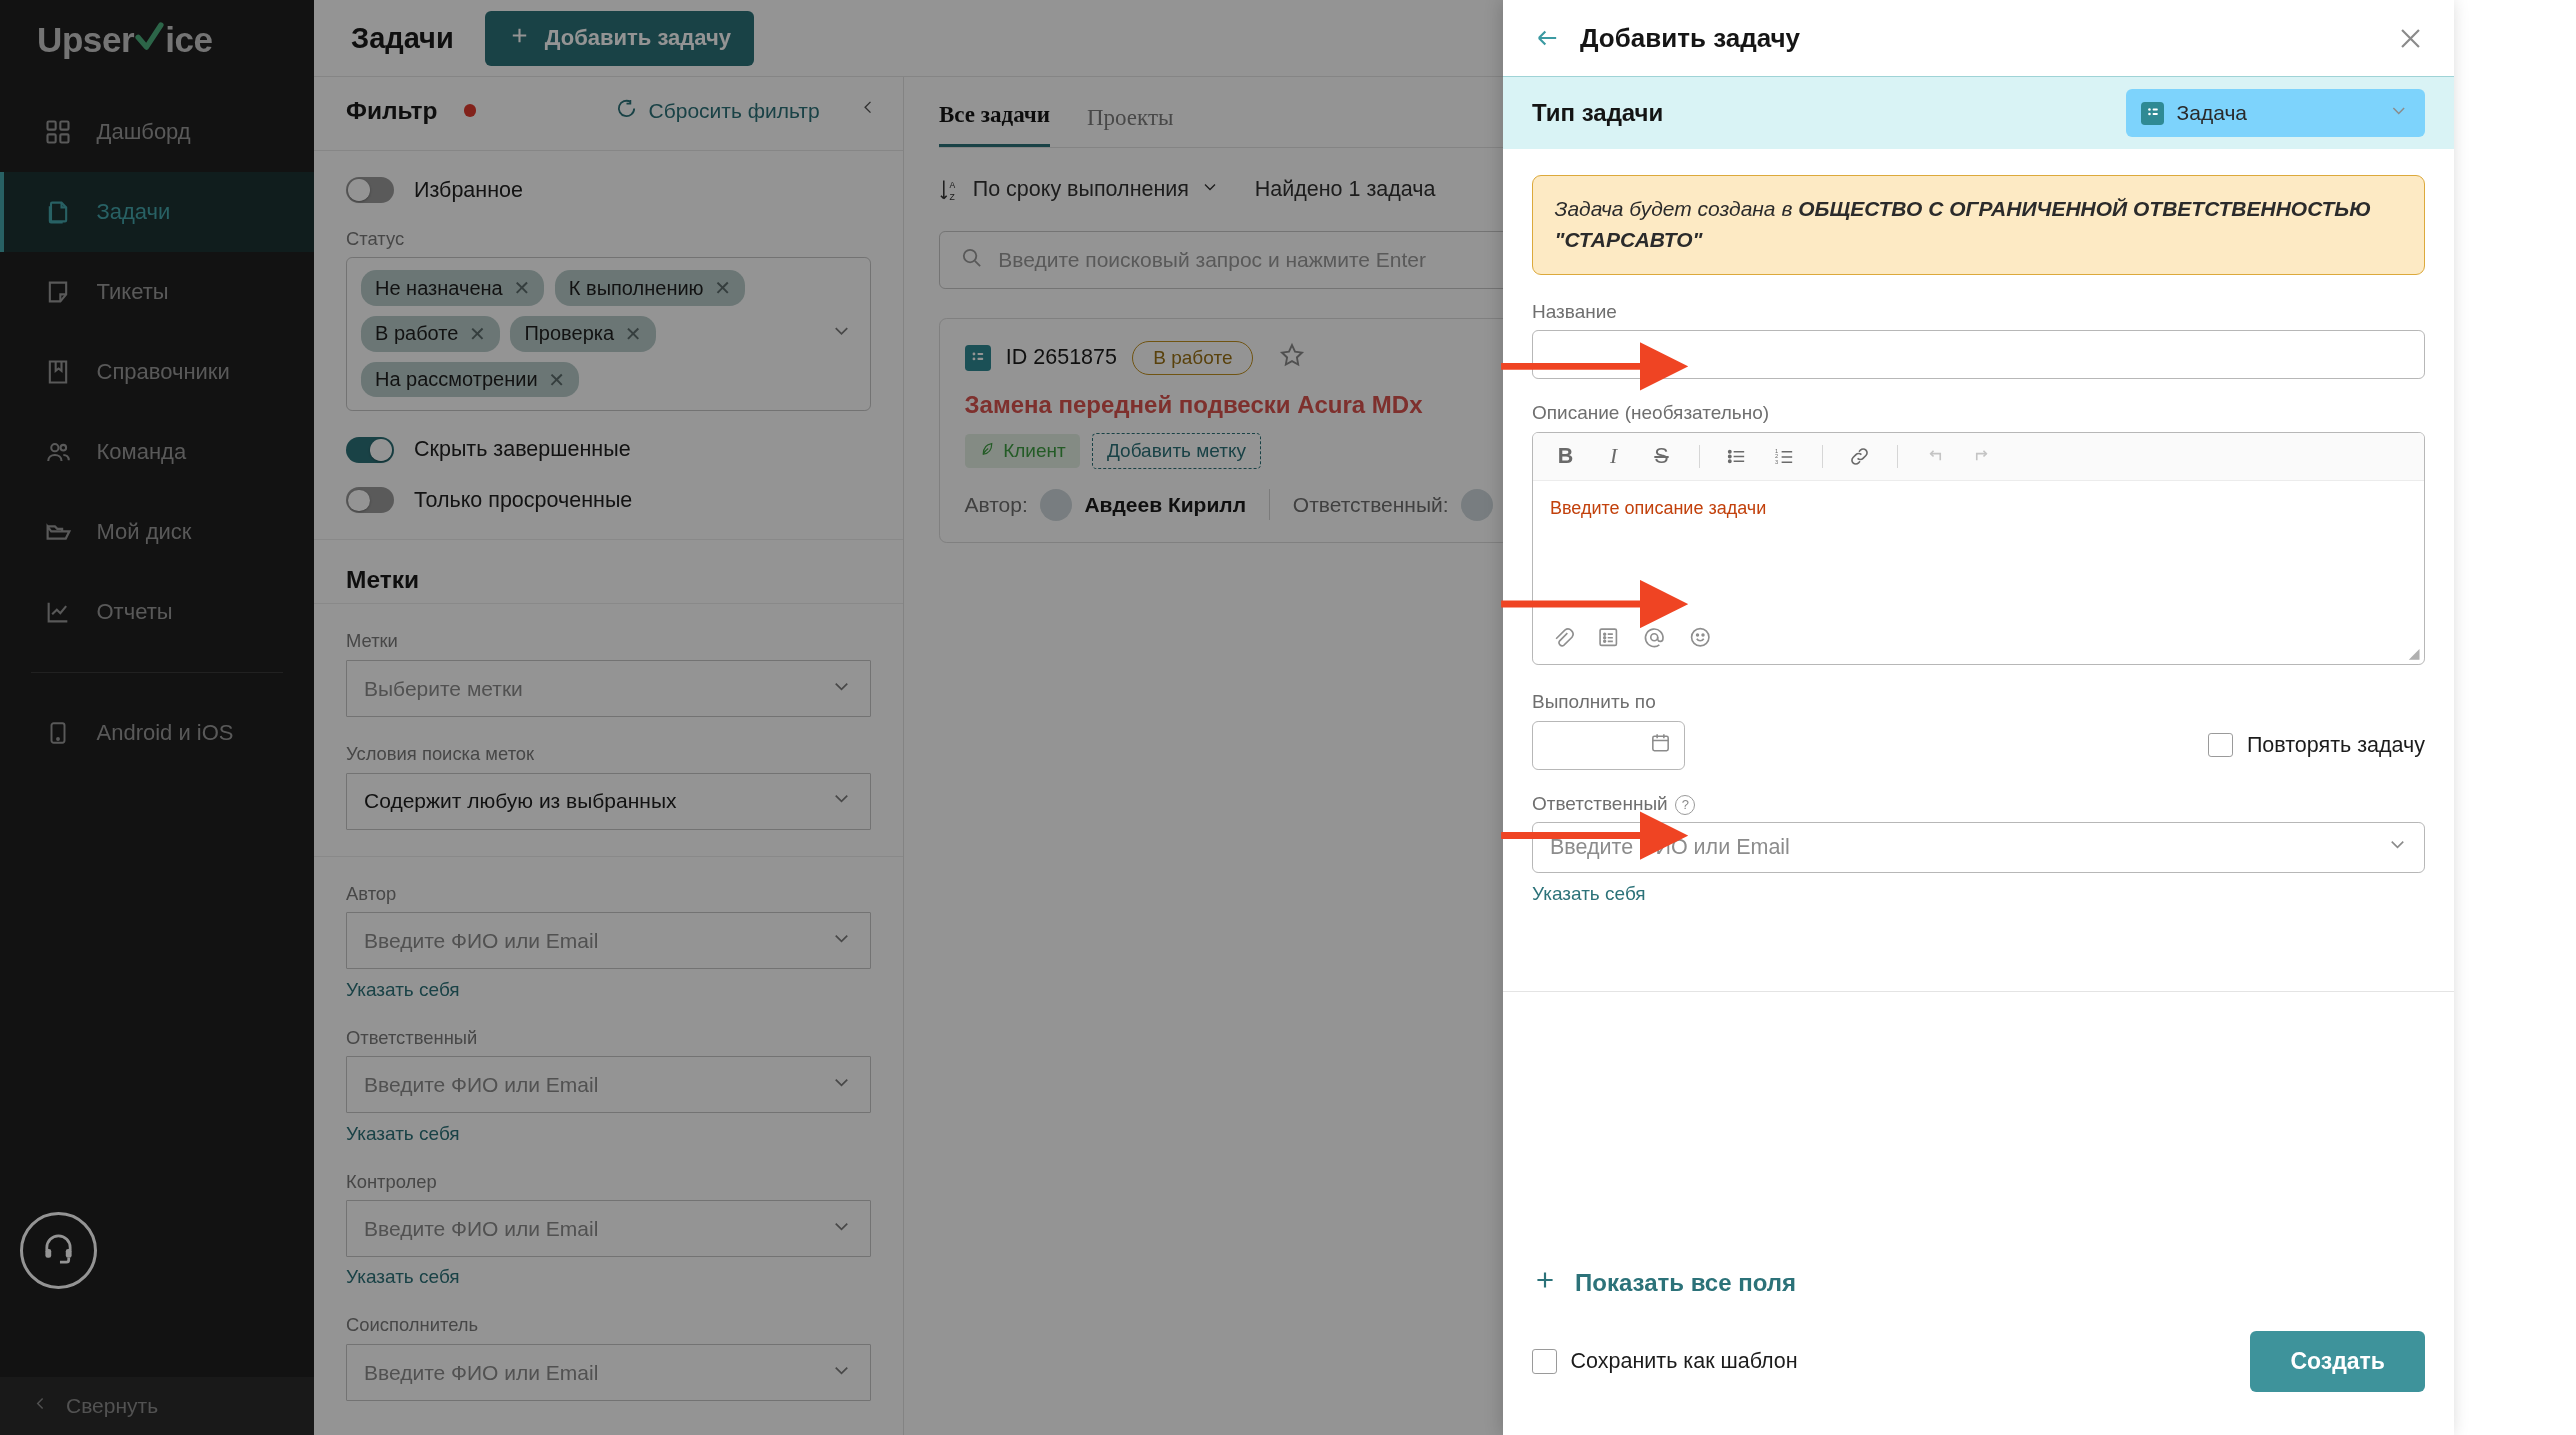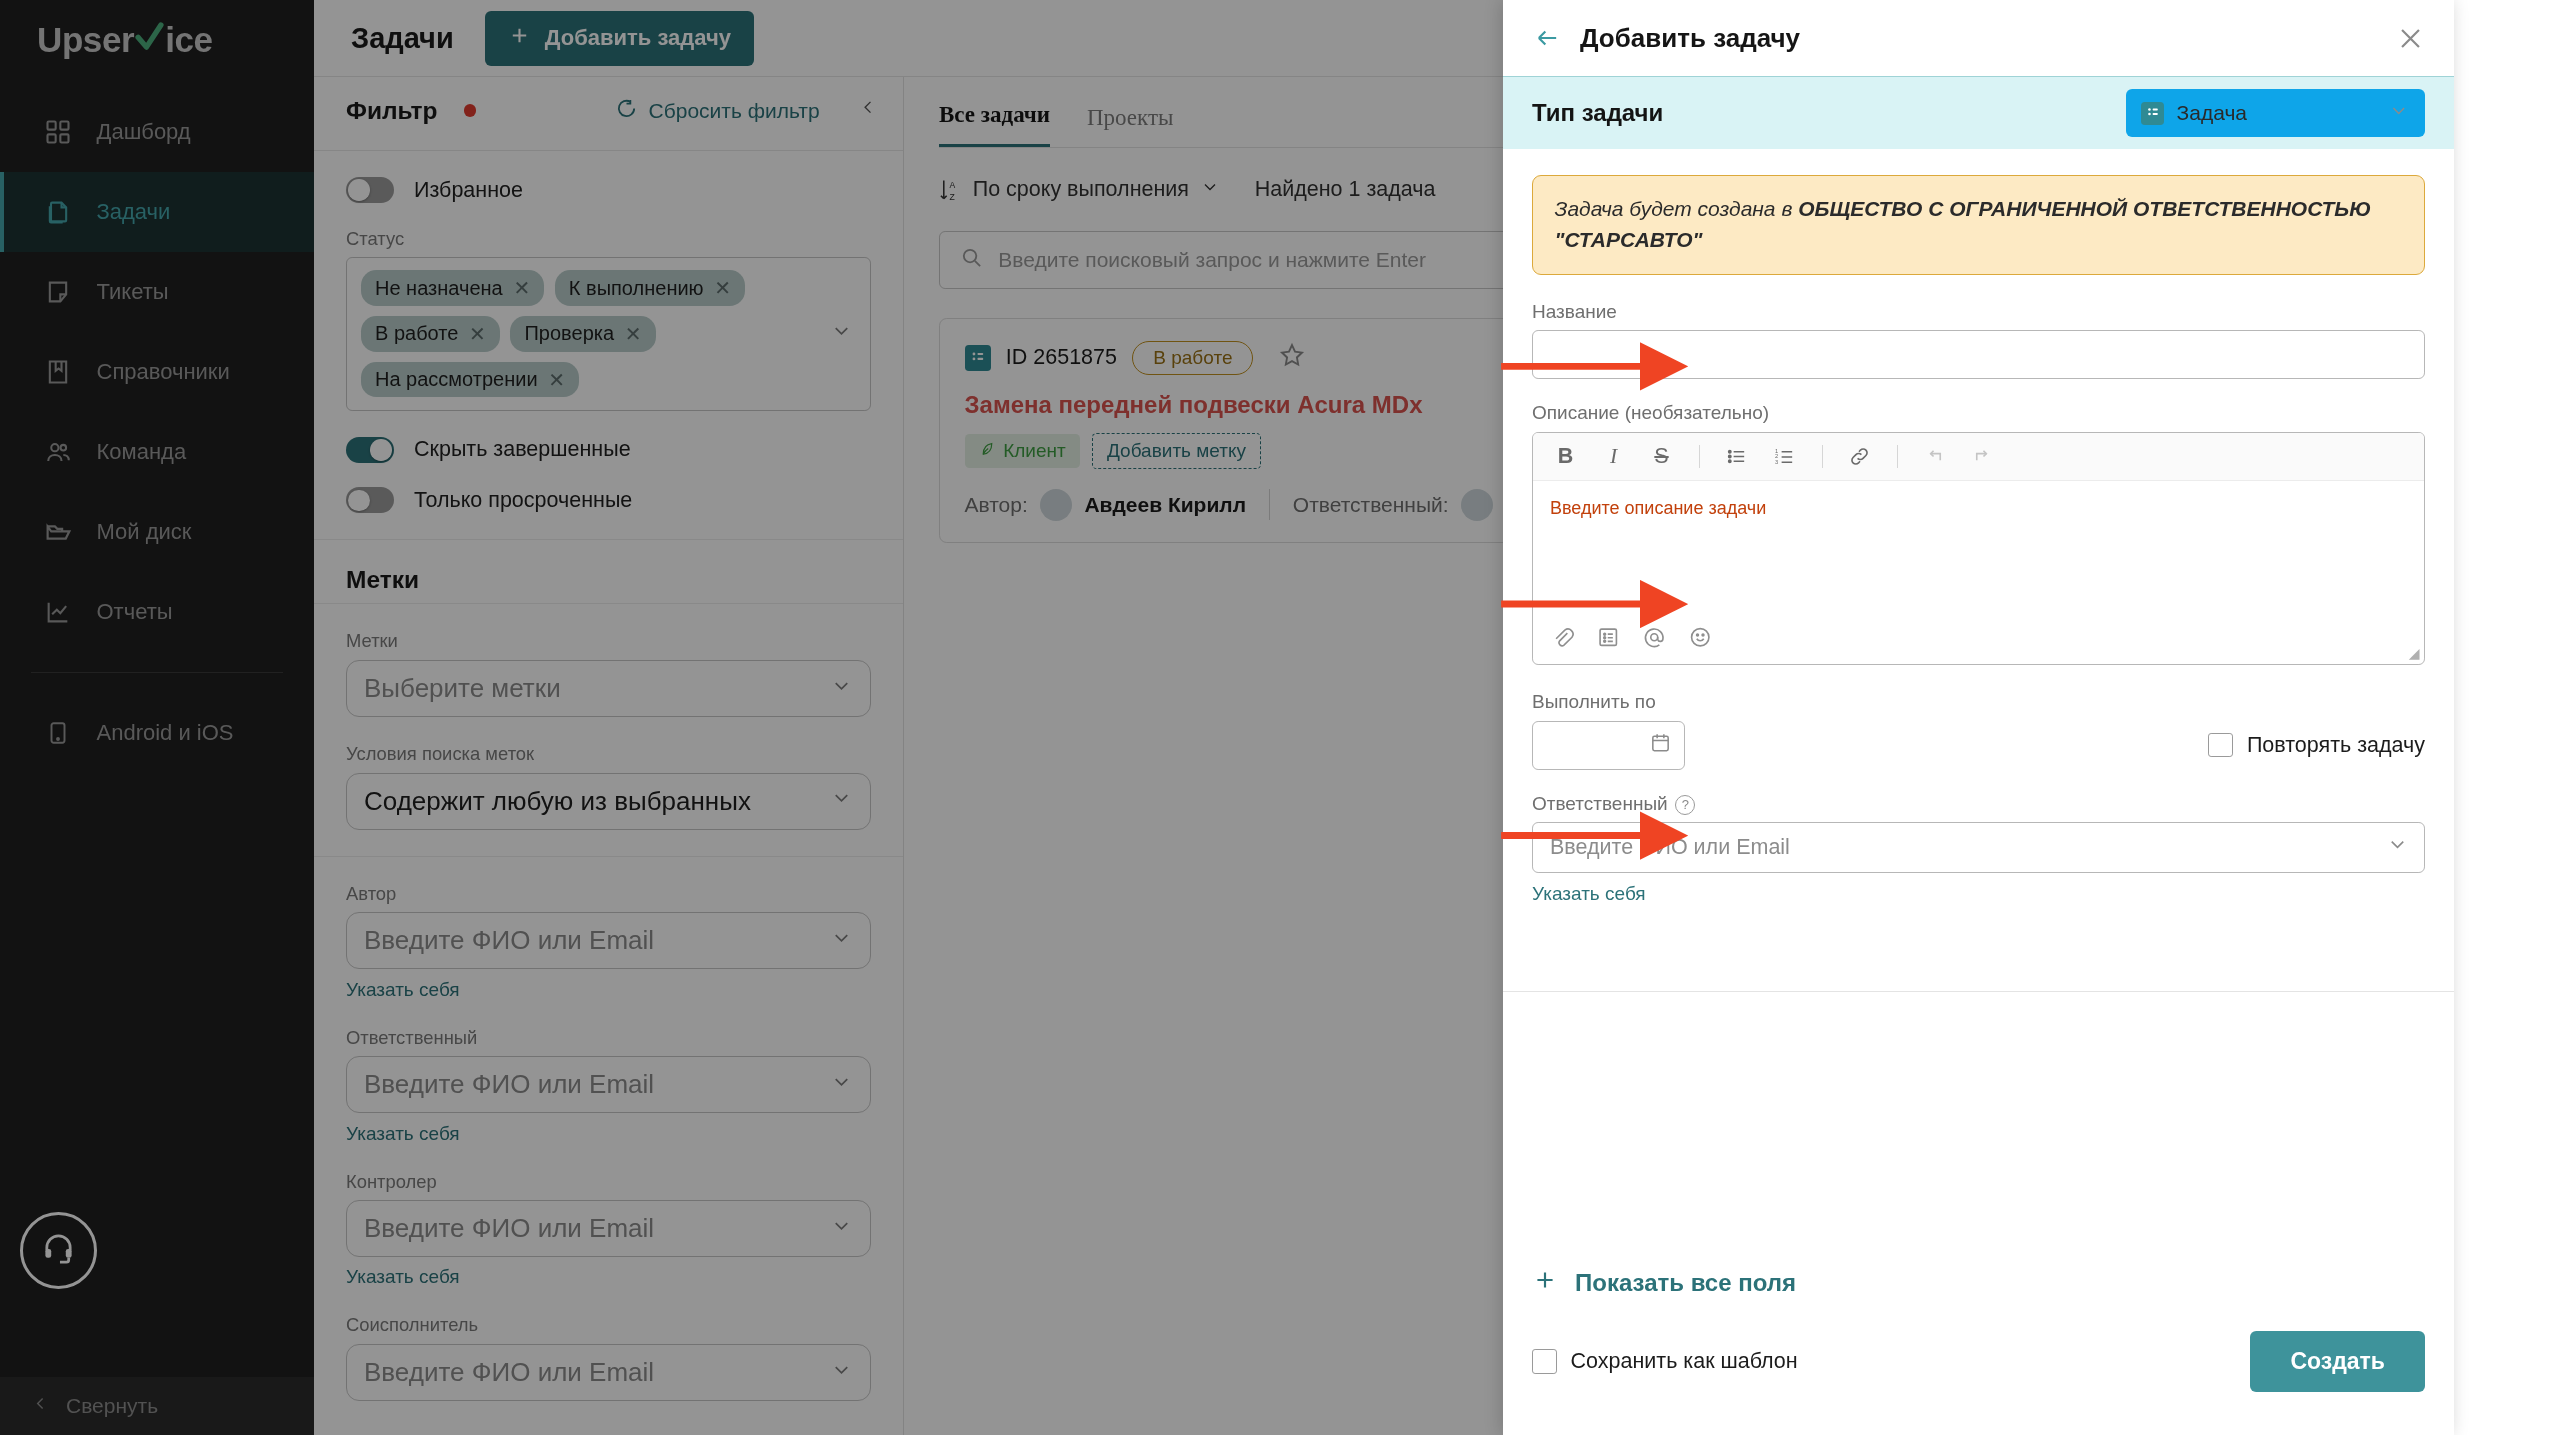--- a/index.html
+++ b/index.html
@@ -100,22 +100,22 @@
     display:flex; flex-wrap:wrap; gap:10.7px; position:relative; padding-right:54px; min-height:69px;
   }
   .chip{
     background:#b8ccca; border-radius:15.3px; padding:6.1px 14px; font-size:20px; color:#1f1f1f;
     display:flex; align-items:center; gap:10.7px;
   }
   .chip .x{ color:#5c6b6b; font-size:20px; cursor:pointer; line-height:1;}
   .chipbox .caret{ position:absolute; right:17px; top:50%; transform:translateY(-50%); color:#7d7d7d; }
 
   .select{
-    height:57px; border:0.8px solid #c7c7c7; border-radius:13px; display:flex; align-items:center;
-    padding:12px 17px; font-size:26px; color:#8c8c8c; position:relative; cursor:pointer; background:#fff;
+    height:57px; border:0.8px solid #c7c7c7; border-radius:1px; display:flex; align-items:center;
+    padding:12px 17px; font-size:21px; color:#8c8c8c; position:relative; cursor:pointer; background:#fff;
   }
   .select.filled{ color:#1f1f1f; }
   .select .caret{ position:absolute; right:17px; top:50%; transform:translateY(-50%); color:#7d7d7d; }
   .self-link{ color:#2c7279; font-size:19px; margin-top:9.2px; cursor:pointer; }
   .fgroup{ margin-bottom:26px; }
   .section-title{ font-size:24.5px; font-weight:700; color:#1b1b1b; }
 
   
   .list-col{ flex:1; background:#fff; padding:0 35px; min-width:0; }
   .tabs{ display:flex; gap:37px; height:71px; align-items:flex-end; border-bottom:0.8px solid #e4e4e4;}
@@ -164,21 +164,21 @@
   }
   .m-back{ color:#3b9aa2; font-size:28px; cursor:pointer; margin-right:17px; display:flex; }
   .m-title{ font-size:26px; font-weight:700; color:#151515; }
   .m-close{ margin-left:auto; color:#8b8b8b; cursor:pointer; display:flex; }
   .m-typebar{
     background:#d9f3f5; height:72px; display:flex; align-items:center;
     padding:0 29px; flex:none;
   }
   .m-typelabel{ font-size:24px; font-weight:700; color:#141414; }
   .m-typeselect{
-    margin-left:auto; width:299px; height:48px; background:#0ea5e9; border-radius:6.1px;
+    margin-left:auto; width:299px; height:48px; background:#7dd3fc; border-radius:6.1px;
     display:flex; align-items:center; gap:12.3px; padding:0 15.3px; font-size:21px;
     color:#2a2a2a; position:relative; cursor:pointer;
   }
   .m-typeselect .caret{ position:absolute; right:15.3px; color:#8b8b8b; }
   .m-body{ flex:1; overflow:hidden; padding:26px 29px 0; }
   .notice{
     background:#fdeac4; border:0.8px solid #dca93b; border-radius:9px;
     padding:18.4px 21.5px; font-size:21px; line-height:1.45; color:#2b2b2b; margin-bottom:26px;font-style:italic;
   }
   .notice b{ font-weight:700; }

